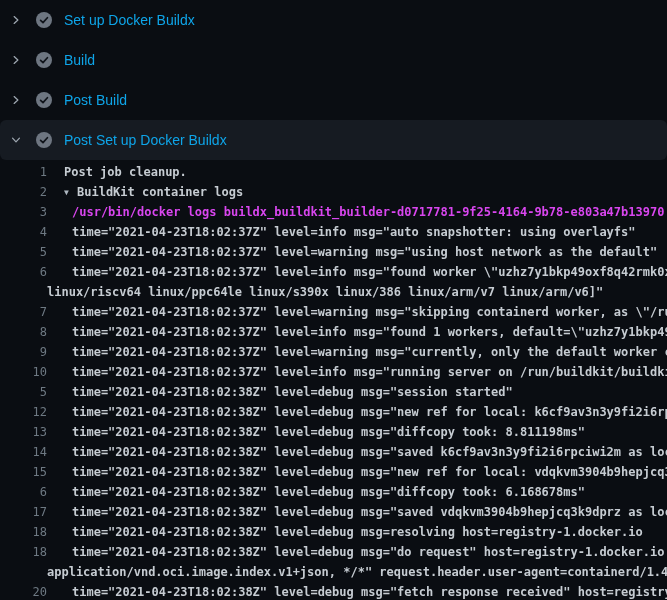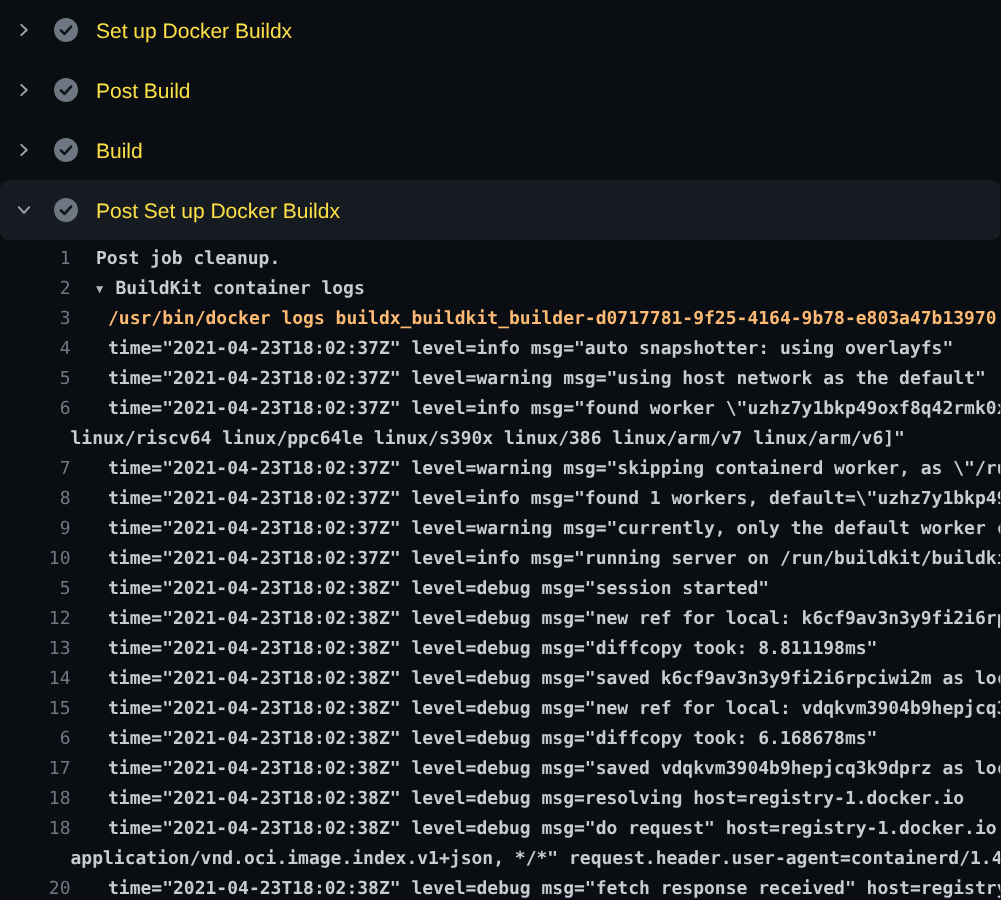--- a/index.html
+++ b/index.html
@@ -14,38 +14,38 @@
   .steps { width:667px; }
   .step {
     height:40px; display:flex; align-items:center;
     padding:0 8px; cursor:pointer; border-radius:6px;
   }
   .step.active { background:#161b22; }
   .chev-box { width:16px; height:16px; display:flex; align-items:center; justify-content:center; flex:0 0 16px; }
   .chev { transition:none; }
   .chev.down { transform:rotate(90deg); }
   .check-box { width:16px; height:16px; margin-left:12px; flex:0 0 16px; }
-  .step-title { margin-left:12px; color:#fde047; font-size:14px; }
+  .step-title { margin-left:12px; color:#0ea5e9; font-size:14px; }
 
   
   .log {
     position:absolute; top:162px; left:0; width:667px; height:438px;
     font-family:"DejaVu Sans Mono","Liberation Mono",monospace;
     font-size:12px; color:#c6ccd2;
   }
   .log-row { height:20px; line-height:20px; display:flex; white-space:pre; }
   .ln {
     width:47px; flex:0 0 47px; text-align:right;
     color:#6e7983; cursor:pointer; user-select:none;
   }
   .txt { overflow:hidden;font-weight:bold; }
   .k-top .txt,  .k-group .txt { margin-left:17px; }
   .k-command .txt, .k-log .txt { margin-left:25px; }
   .k-wrap .txt { }
-  .k-command .txt { color:#fdba74; font-weight:bold; }
+  .k-command .txt { color:#d946ef; font-weight:bold; }
   .k-group { cursor:pointer; }
   .marker { display:none; }
   .k-group .marker {
     display:inline-block; width:13px; font-size:8px;
     color:#aeb7c0; vertical-align:1px;
   }
 </style>
 </head>
 <body>
 
@@ -70,36 +70,36 @@
       <svg class="chev" width="10" height="10" viewBox="0 0 16 16">
         <path d="M5 2.5 L11 8 L5 13.5" fill="none" stroke="#9ea7b1" stroke-width="2" stroke-linecap="round" stroke-linejoin="round"></path>
       </svg>
     </span>
     <span class="check-box">
       <svg width="16" height="16" viewBox="0 0 16 16">
         <circle cx="8" cy="8" r="8" fill="#6e7681"></circle>
         <path d="M4.6 8.3 L7 10.6 L11.4 5.7" fill="none" stroke="#10141a" stroke-width="1.7" stroke-linecap="round" stroke-linejoin="round"></path>
       </svg>
     </span>
+    <span class="step-title">Build</span>
+  </div>
+
+  <div class="step">
+    <span class="chev-box">
+      <svg class="chev" width="10" height="10" viewBox="0 0 16 16">
+        <path d="M5 2.5 L11 8 L5 13.5" fill="none" stroke="#9ea7b1" stroke-width="2" stroke-linecap="round" stroke-linejoin="round"></path>
+      </svg>
+    </span>
+    <span class="check-box">
+      <svg width="16" height="16" viewBox="0 0 16 16">
+        <circle cx="8" cy="8" r="8" fill="#6e7681"></circle>
+        <path d="M4.6 8.3 L7 10.6 L11.4 5.7" fill="none" stroke="#10141a" stroke-width="1.7" stroke-linecap="round" stroke-linejoin="round"></path>
+      </svg>
+    </span>
     <span class="step-title">Post Build</span>
-  </div>
-
-  <div class="step">
-    <span class="chev-box">
-      <svg class="chev" width="10" height="10" viewBox="0 0 16 16">
-        <path d="M5 2.5 L11 8 L5 13.5" fill="none" stroke="#9ea7b1" stroke-width="2" stroke-linecap="round" stroke-linejoin="round"></path>
-      </svg>
-    </span>
-    <span class="check-box">
-      <svg width="16" height="16" viewBox="0 0 16 16">
-        <circle cx="8" cy="8" r="8" fill="#6e7681"></circle>
-        <path d="M4.6 8.3 L7 10.6 L11.4 5.7" fill="none" stroke="#10141a" stroke-width="1.7" stroke-linecap="round" stroke-linejoin="round"></path>
-      </svg>
-    </span>
-    <span class="step-title">Build</span>
   </div>
 
   <div class="step active">
     <span class="chev-box">
       <svg class="chev down" width="10" height="10" viewBox="0 0 16 16">
         <path d="M5 2.5 L11 8 L5 13.5" fill="none" stroke="#9ea7b1" stroke-width="2" stroke-linecap="round" stroke-linejoin="round"></path>
       </svg>
     </span>
     <span class="check-box">
       <svg width="16" height="16" viewBox="0 0 16 16">

